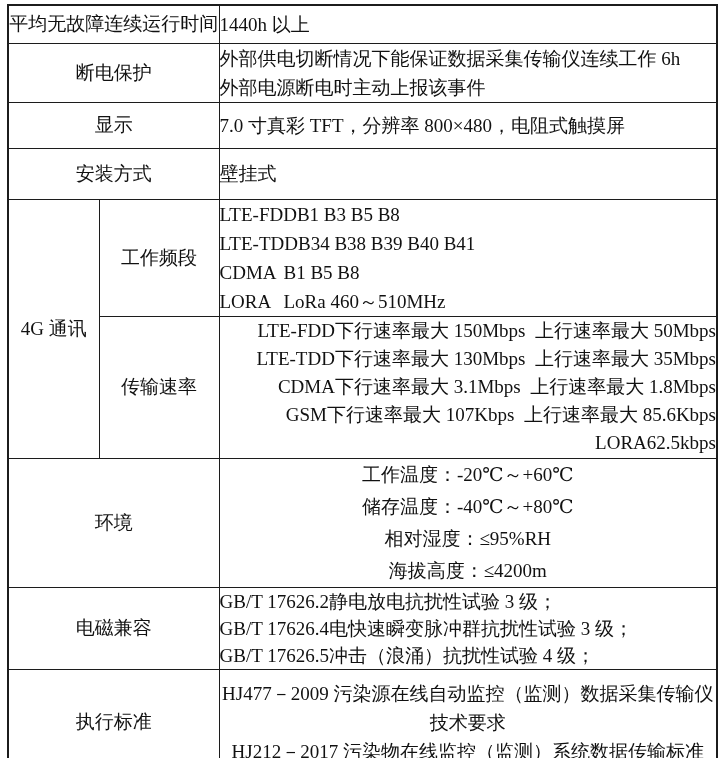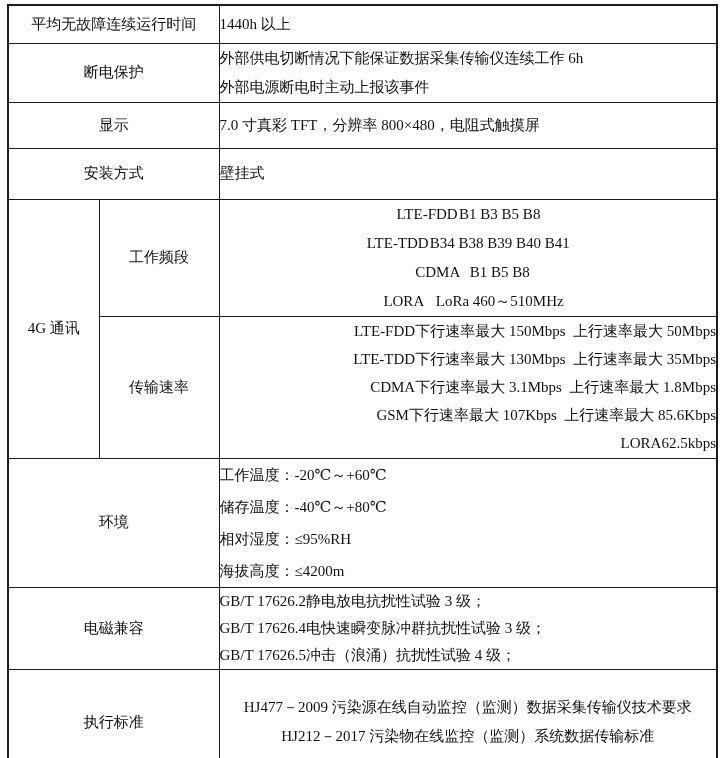--- a/index.html
+++ b/index.html
@@ -22,21 +22,21 @@
     position: absolute;
     left: 7px;
     top: 4px;
     width: 709px;
     border-collapse: collapse;
     table-layout: fixed;
     border: 2px solid #1c1c1c;
   }
   table.spec th, table.spec td {
     border: 1px solid #1c1c1c;
-    font-size: 15px;
+    font-size: 19px;
     font-weight: normal;
     padding: 0;
   }
   th.label-cell, th.group-cell {
     text-align: center;
     vertical-align: middle;
     padding: 2px 4px;
   }
   td.value-cell {
     text-align: left;
@@ -54,23 +54,23 @@
   }
   tr.row-mtbf     { height: 38px; }
   tr.row-power    { height: 59px; }
   tr.row-display  { height: 46px; }
   tr.row-install  { height: 51px; }
   tr.row-freq     { height: 116px; }
   tr.row-rate     { height: 142px; }
   tr.row-env      { height: 128px; }
   tr.row-emc      { height: 81px; }
   tr.row-standard { height: 107px; }
-  tr.row-freq .line { line-height: 29px; text-align: center; }
+  tr.row-freq .line { line-height: 29px; }
   tr.row-rate .line { line-height: 28px; text-align: right; }
-  tr.row-env  .line { line-height: 32px; }
+  tr.row-env  .line { line-height: 32px; text-align: center; }
   tr.row-emc  .line { line-height: 27px; }
   tr.row-standard .line { line-height: 29px; text-align: center; }
 </style>
 </head>
 <body>
 
 <div class="page">
   <table class="spec">
     <colgroup>
       <col style="width:91px">

